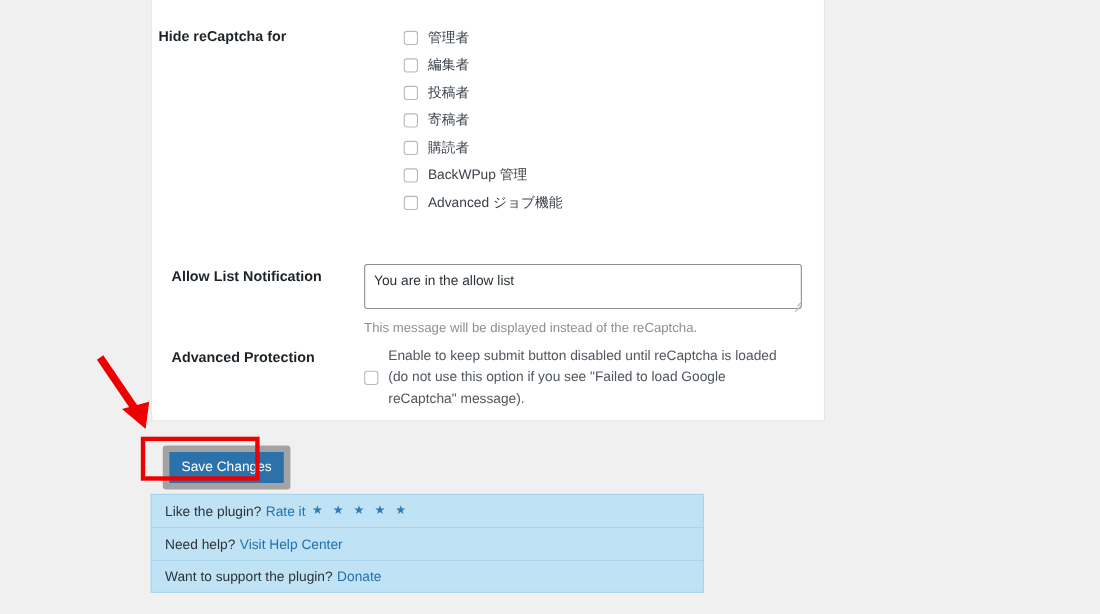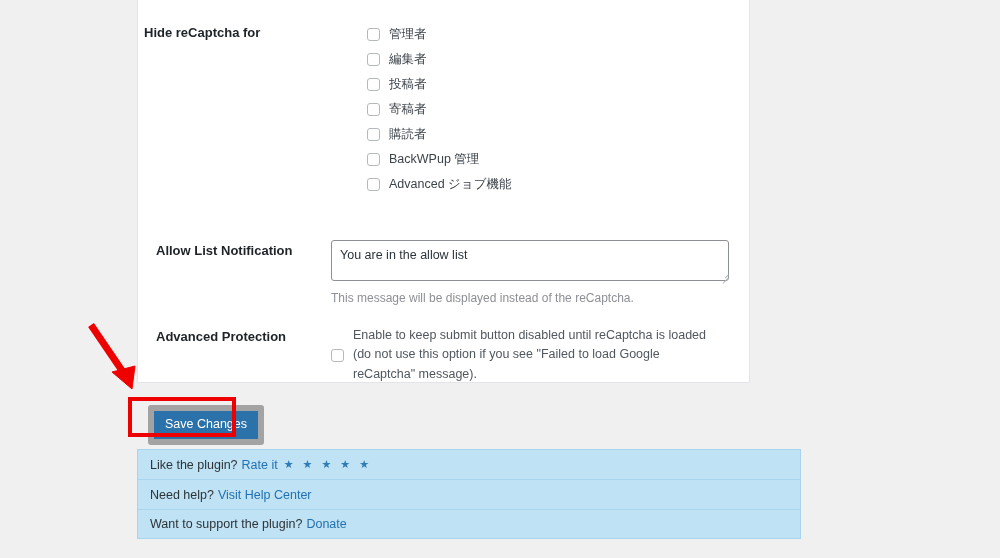--- a/index.html
+++ b/index.html
@@ -131,21 +131,21 @@
     font-size: 12px;
     color: #8c8f94;
     margin-top: 9px;
     line-height: 1.4;
   }
 
   
   .adv-block {
     position: absolute;
     left: 18px;
-    top: 336px;
+    top: 324px;
     width: 580px;
   }
 
   .adv-field {
     display: flex;
     align-items: center;
   }
   .adv-field .cbox { margin-top: 1px; }
   .adv-text {
     font-size: 12.5px;
@@ -193,21 +193,21 @@
     width: 70px;
     height: 80px;
     pointer-events: none;
   }
 
   
   .footer {
     position: absolute;
     left: 137px;
     top: 449px;
-    width: 664px;
+    width: 503px;
   }
   .f-row {
     background: #bfe2f4;
     border: 1px solid #a8d5ed;
     border-bottom: none;
     box-sizing: border-box;
     height: 30px;
     display: flex;
     align-items: center;
     padding-left: 12px;

